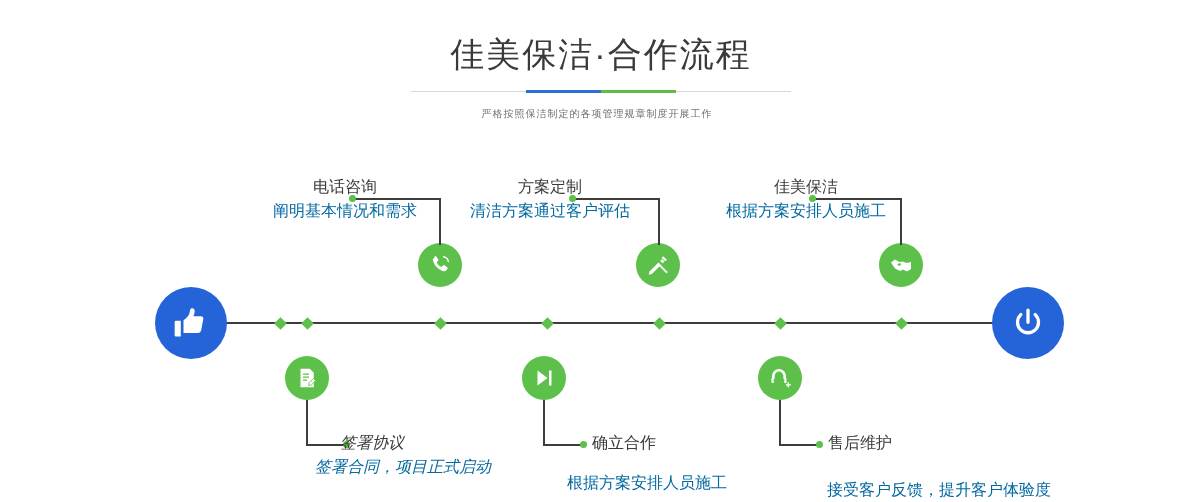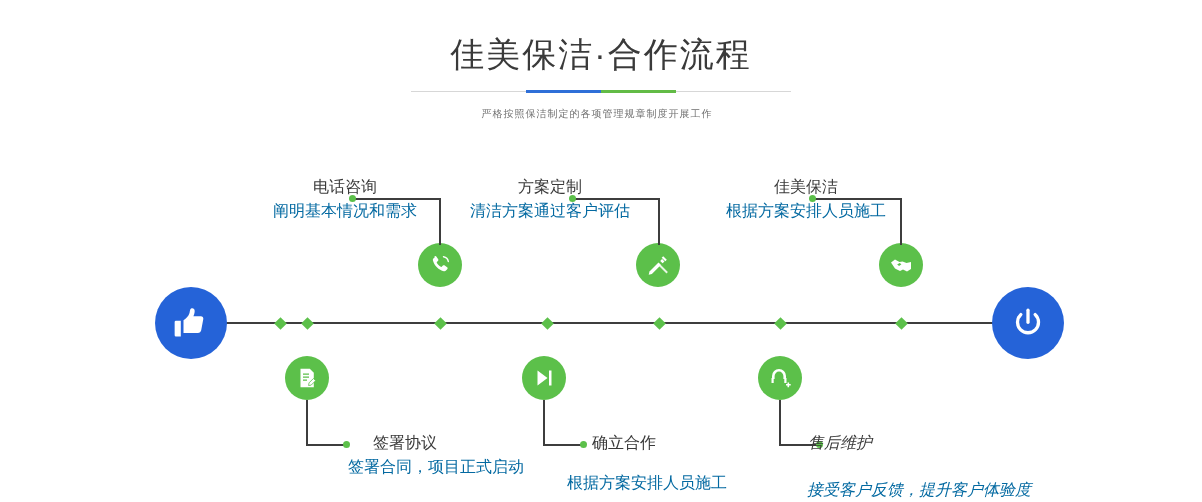--- a/index.html
+++ b/index.html
@@ -216,21 +216,21 @@
     <div class="node" style="left:285px; top:196px;">
       <svg class="ico" width="24" height="24" viewBox="0 0 24 24" fill="#ffffff">
         <path d="M5.5 2.8h9.3l4 4v14.4H5.5z" fill="#ffffff"></path>
         <path d="M8 7.5h6v1.3H8zM8 10.5h6v1.3H8zM8 13.5h4v1.3H8z" fill="#5cc04a"></path>
         <path d="M18.4 12.5l2.2 2.2-4.4 4.4-2.6.4.4-2.6z" fill="#ffffff" stroke="#5cc04a" stroke-width=".8"></path>
       </svg>
     </div>
     <div class="connector-v" style="left:306px; top:240px; height:45px;"></div>
     <div class="connector-h" style="left:306px; top:284px; width:40px;"></div>
     <div class="dot" style="left:343px; top:281px;"></div>
-    <div class="label below" style="left:373px; top:272px;">
+    <div class="label below" style="left:340px; top:272px;font-style:italic;">
       <div class="lab-title">签署协议</div>
       <div class="lab-desc" style="margin-left:-25px;">签署合同，项目正式启动</div>
     </div>
 
     <div class="diamond" style="left:543px;"></div>
     <div class="diamond" style="left:655px;"></div>
     <div class="node" style="left:636px; top:83px;">
       <svg class="ico" width="24" height="24" viewBox="0 0 24 24" fill="#ffffff">
         <path d="M3.5 18.6l9-9 2.4 2.4-9 9-3.2.8z"></path>
         <path d="M14.2 7.9l1.9-1.9 2.4 2.4-1.9 1.9z"></path>
@@ -279,19 +279,19 @@
     <div class="node" style="left:758px; top:196px;">
       <svg class="ico" width="24" height="24" viewBox="0 0 24 24" fill="#ffffff">
         <path d="M11 3a7 7 0 0 0-7 7v3h2.6V10a4.4 4.4 0 0 1 8.8 0v3H18v-3a7 7 0 0 0-7-7z"></path>
         <path d="M3.5 12h2.2v5H3.5zM16.3 12h2.2v5h-2.2z"></path>
         <path d="M19.5 16.5h1.6v1.6h1.6v1.5h-1.6v1.6h-1.6v-1.6H18v-1.5h1.5z"></path>
       </svg>
     </div>
     <div class="connector-v" style="left:779px; top:240px; height:45px;"></div>
     <div class="connector-h" style="left:779px; top:284px; width:40px;"></div>
     <div class="dot" style="left:816px; top:281px;"></div>
-    <div class="label below" style="left:808px; top:272px;font-style:italic;">
+    <div class="label below" style="left:828px; top:272px;">
       <div class="lab-title">售后维护</div>
       <div class="lab-desc" style="margin-left:-1px;margin-top:25px;">接受客户反馈，提升客户体验度</div>
     </div>
 
   </div>
 </div>
 
 </body></html>

